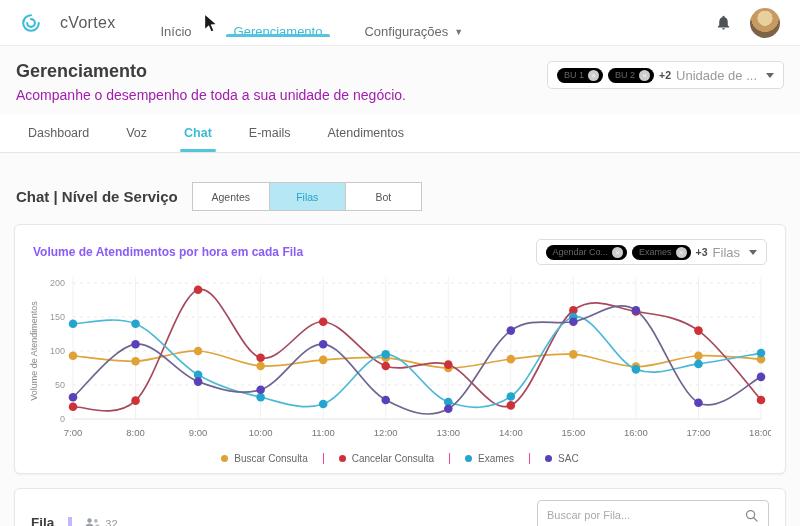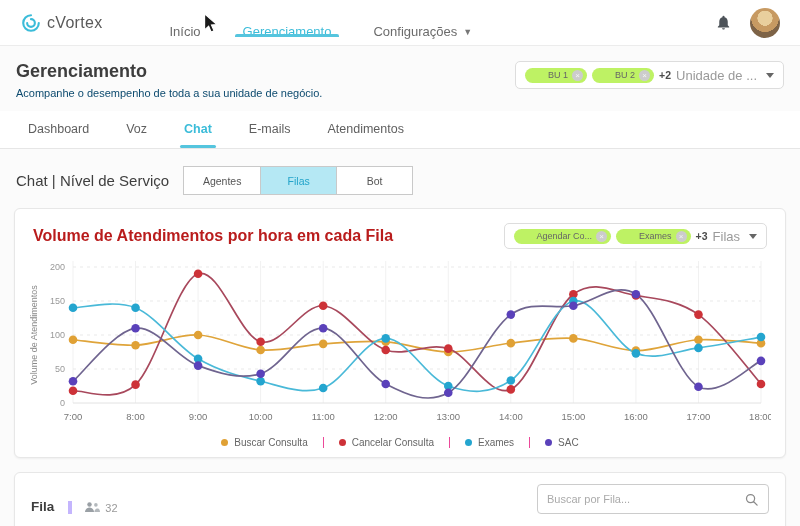--- a/index.html
+++ b/index.html
@@ -1,72 +1,72 @@
 <!DOCTYPE html>
 <html><head>
 <meta charset="utf-8">
 <style>
   * { margin:0; padding:0; box-sizing:border-box; font-family:"Liberation Sans", sans-serif; }
   html,body { width:800px; height:526px; overflow:hidden; background:#fbfbfb; color:#4a4a4a; }
 
   
   .topnav { height:46px; background:#fff; border-bottom:1px solid #ececec;
             display:flex; align-items:center; padding:0 20px; position:relative; }
-  .logo { display:flex; align-items:center; gap:5px; margin-right:46px;text-align:right; }
+  .logo { display:flex; align-items:center; gap:18px; margin-right:24px;text-align:right; }
   .logo-text { font-size:16px; color:#5a5a5a; letter-spacing:.3px; }
   .nav-item { font-size:13px; color:#6b6b6b; margin:0 21px; height:28px; line-height:46px;
               position:relative; cursor:pointer; white-space:nowrap; }
   .nav-item.active { color:#3bbcd9; }
   .nav-item.active::after { content:""; position:absolute; left:-8px; right:-8px; bottom:0;
               height:3px; background:#55c5de; border-radius:2px 2px 0 0; }
   .nav-caret { font-size:9px; color:#777; margin-left:6px; vertical-align:1px; }
   .nav-right { margin-left:auto; display:flex; align-items:center; gap:18px; }
   .avatar { width:30px; height:30px; border-radius:50%;
             background:radial-gradient(circle at 50% 34%, #e9cf9d 0 30%, #c79a62 31% 55%, #7d6347 56% 78%, #4e4238 79% 100%); }
   .cursor-arrow { position:absolute; left:202px; top:13px; z-index:20; }
 
   
   .page { padding:0 14px; }
   .page-head { display:flex; justify-content:space-between; align-items:flex-start; padding:15px 2px 8px; }
   .page-title { font-size:18px; font-weight:bold; color:#3d3d3d; }
-  .page-subtitle { font-size:11px; color:#0c4a6e; margin-top:5px; }
+  .page-subtitle { font-size:14px; color:#a21caf; margin-top:5px; }
 
   .select-box { height:28px; border:1px solid #ddd; border-radius:5px; background:#fff;
                 display:flex; align-items:center; gap:5px; padding:0 9px; cursor:pointer; }
-  .chip { background:#bef264; border-radius:10px; font-size:9px; color:#666;
-          padding:2px 4px 2px 23px; display:flex; align-items:center; gap:4px; white-space:nowrap; }
+  .chip { background:#000000; border-radius:10px; font-size:9px; color:#666;
+          padding:2px 4px 2px 7px; display:flex; align-items:center; gap:4px; white-space:nowrap; }
   .chip-x { width:11px; height:11px; border-radius:50%; background:#cccccc; color:#f6f6f6;
             font-size:8px; line-height:11px; text-align:center; cursor:pointer; }
   .chip-x::after { content:"×"; }
   .select-more { font-size:10.5px; font-weight:bold; color:#4c4c4c; }
   .select-ph { font-size:13px; color:#9a9a9a; white-space:nowrap; }
   .caret { width:0; height:0; border-left:4px solid transparent; border-right:4px solid transparent;
            border-top:5px solid #666; margin-left:4px; }
 
   
-  .tabs { display:flex; border-bottom:1px solid #e6e6e6; margin:4px -14px 0; padding:0 28px; background:#fff; }
+  .tabs { display:flex; border-bottom:1px solid #e6e6e6; margin:4px -14px 12px; padding:0 28px; background:#fff; }
   .tab { font-size:12.5px; color:#5f5f5f; padding:11px 0 12px; margin-right:37px; cursor:pointer; position:relative; }
   .tab.active { color:#3bbcd9;font-weight:bold; }
   .tab.active::after { content:""; position:absolute; left:-4px; right:-4px; bottom:0; height:3px;
                        background:#55c5de; border-radius:2px; }
 
   
   .section-row { display:flex; align-items:center; gap:12px; padding:17px 2px 13px; }
-  .section-title { font-size:15px; font-weight:normal; color:#3e3e3e; }
+  .section-title { font-size:15px; font-weight:bold; color:#3e3e3e; }
   .seg-group { display:flex; border:1px solid #c9c9c9; border-radius:0; overflow:hidden; background:#fff; margin-left:2px; }
   .seg-btn { width:76px; height:27px; font-size:10.5px; color:#555; display:flex;
              align-items:center; justify-content:center; cursor:pointer; background:#fff; }
   .seg-btn + .seg-btn { border-left:1px solid #c9c9c9; }
   .seg-btn.active { background:#b5e8f4; color:#23a4ca; }
 
   
   .card { background:#fff; border:1px solid #e7e7e7; border-radius:6px; box-shadow:0 1px 2px rgba(0,0,0,.05); }
   .chart-card { padding:8px 12px 0; }
   .chart-head { display:flex; justify-content:space-between; align-items:center; padding:6px 6px 4px; }
-  .chart-title { font-size:16px; font-weight:bold; color:#b91c1c; }
+  .chart-title { font-size:12px; font-weight:bold; color:#8b5cf6; }
   .filter-box { height:26px;align-items:center; }
 
   .legend { display:flex; justify-content:center; align-items:center; padding:2px 0 9px; }
   .legend-item { display:flex; align-items:center; font-size:10px; color:#666; padding:0 15px; cursor:pointer; }
   .legend-item + .legend-item { border-left:1px solid #ec4899; }
   .legend-dot { width:7px; height:7px; border-radius:50%; margin-right:6px; }
 
   
   .table-card { margin-top:14px; height:120px; overflow:hidden; }
   .table-head { display:flex; align-items:flex-end; padding:11px 16px 16px; }

